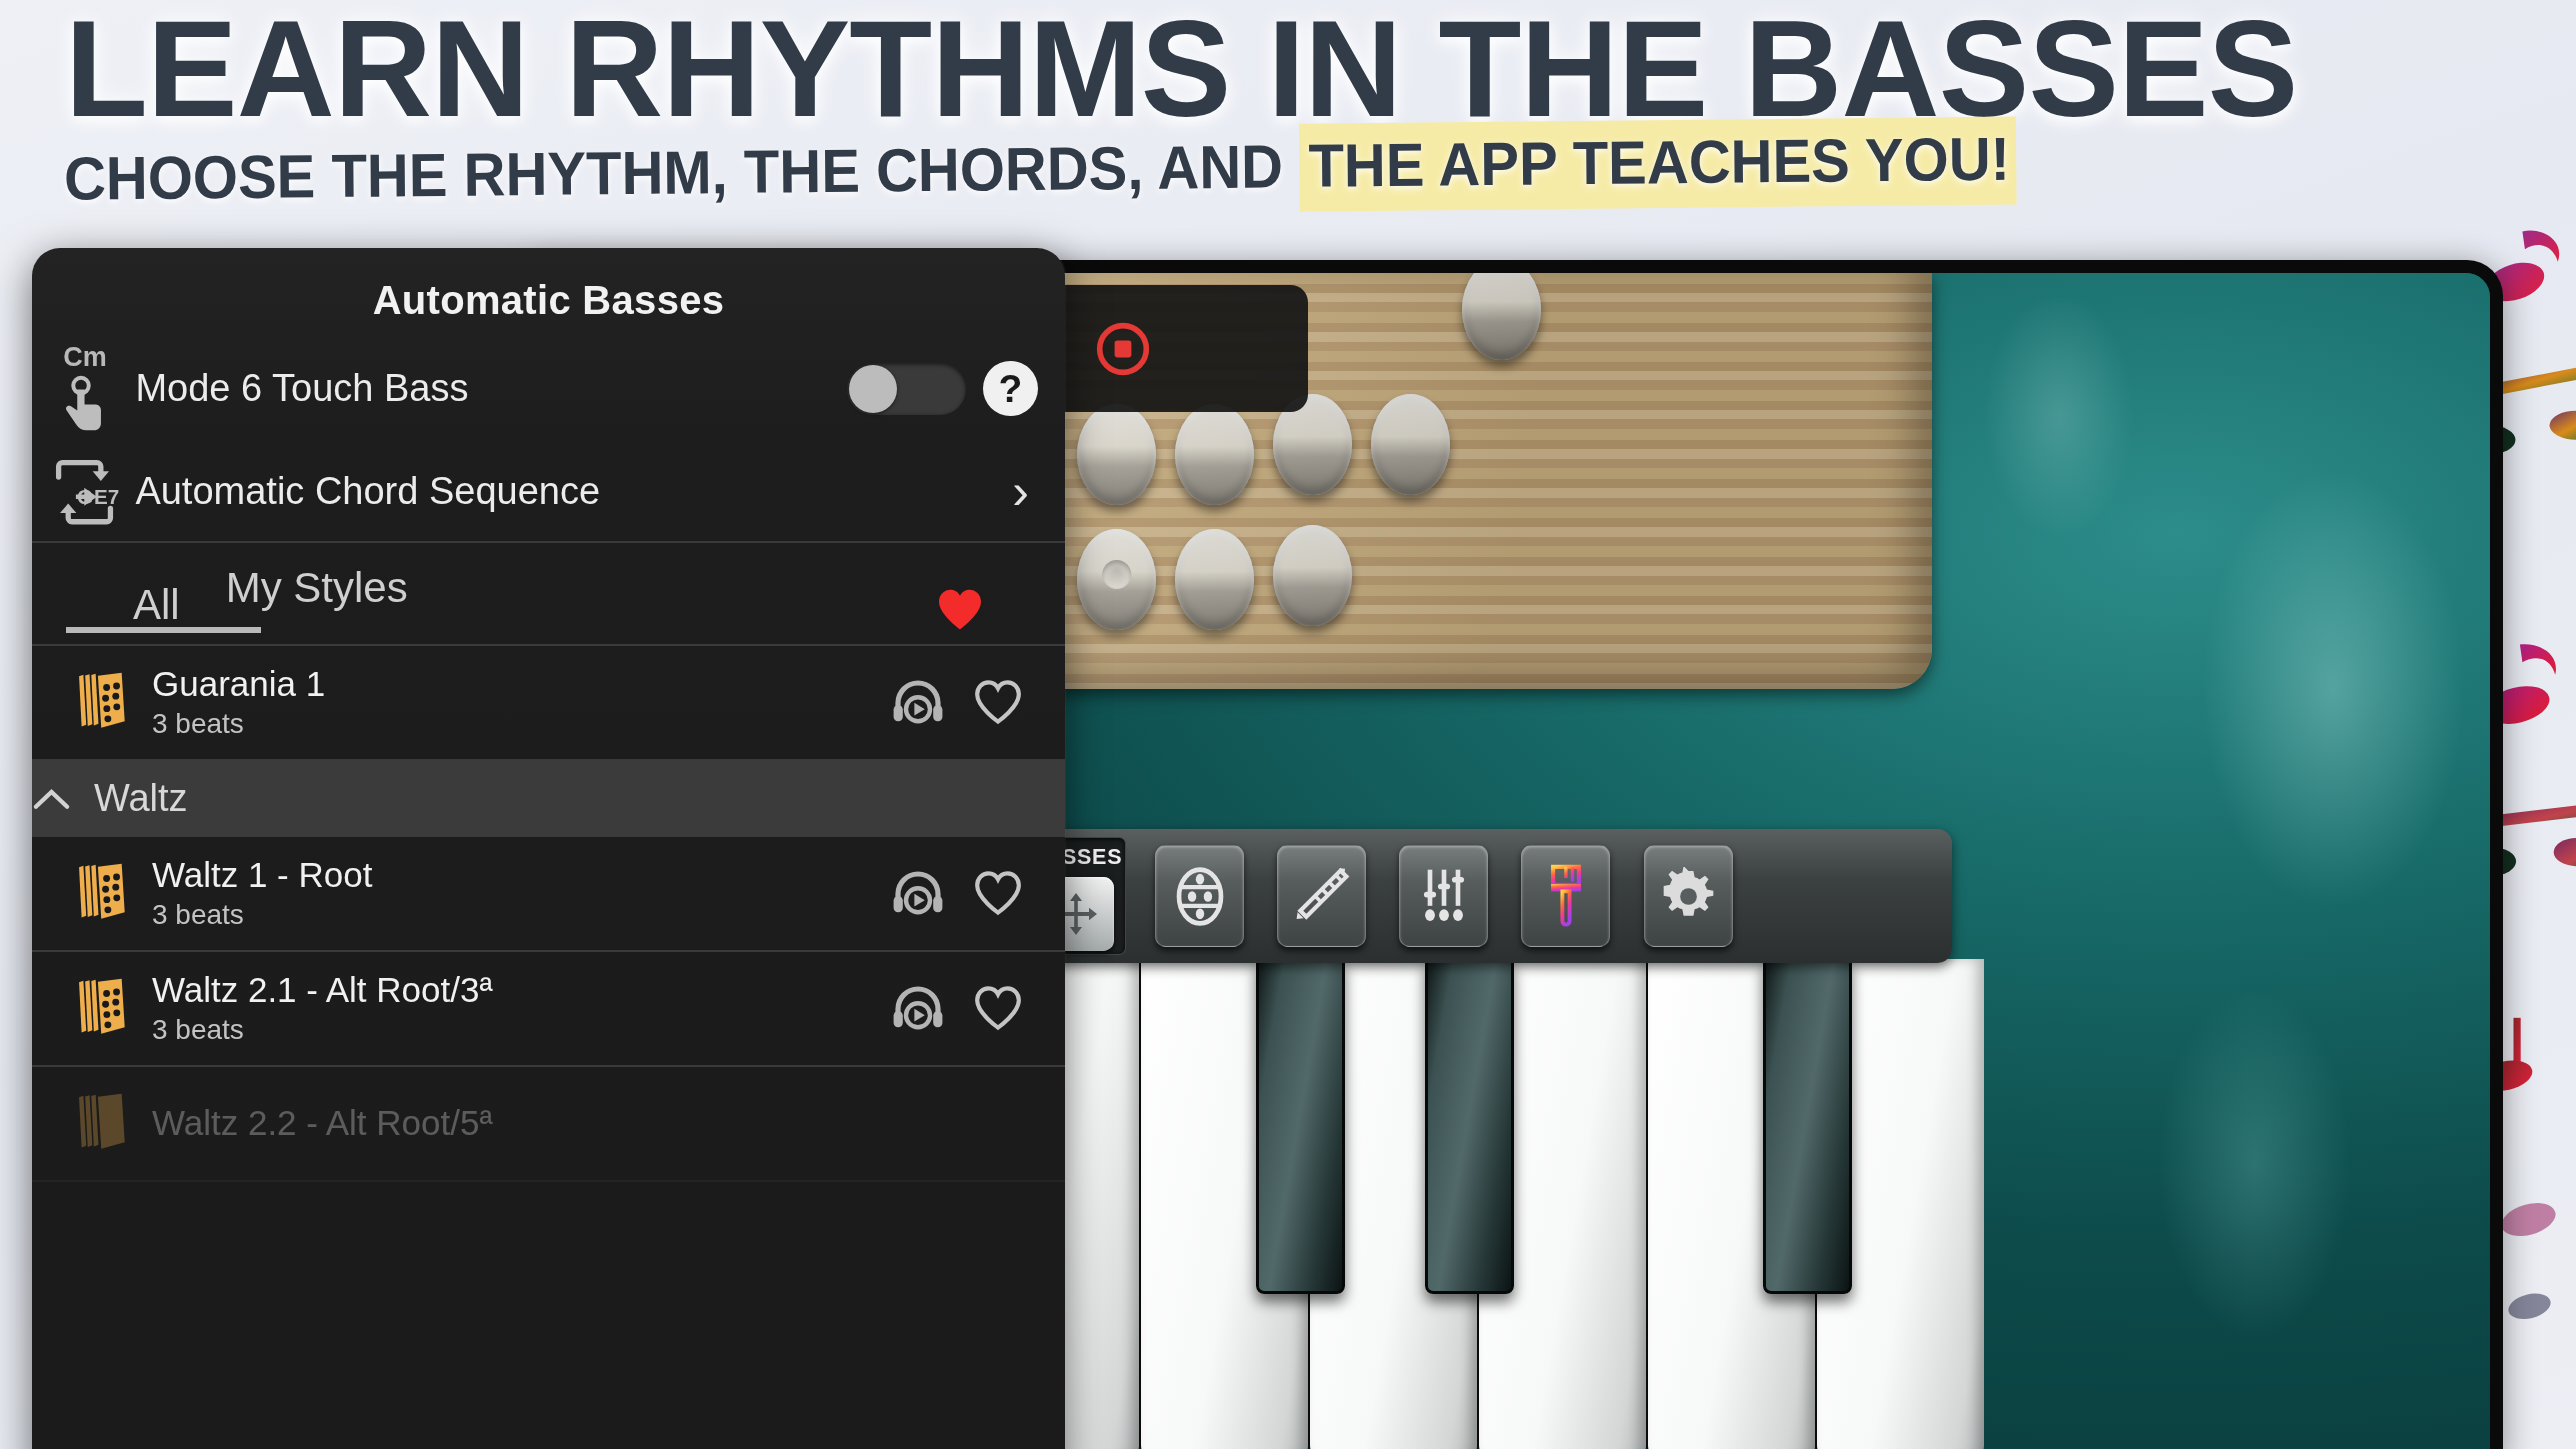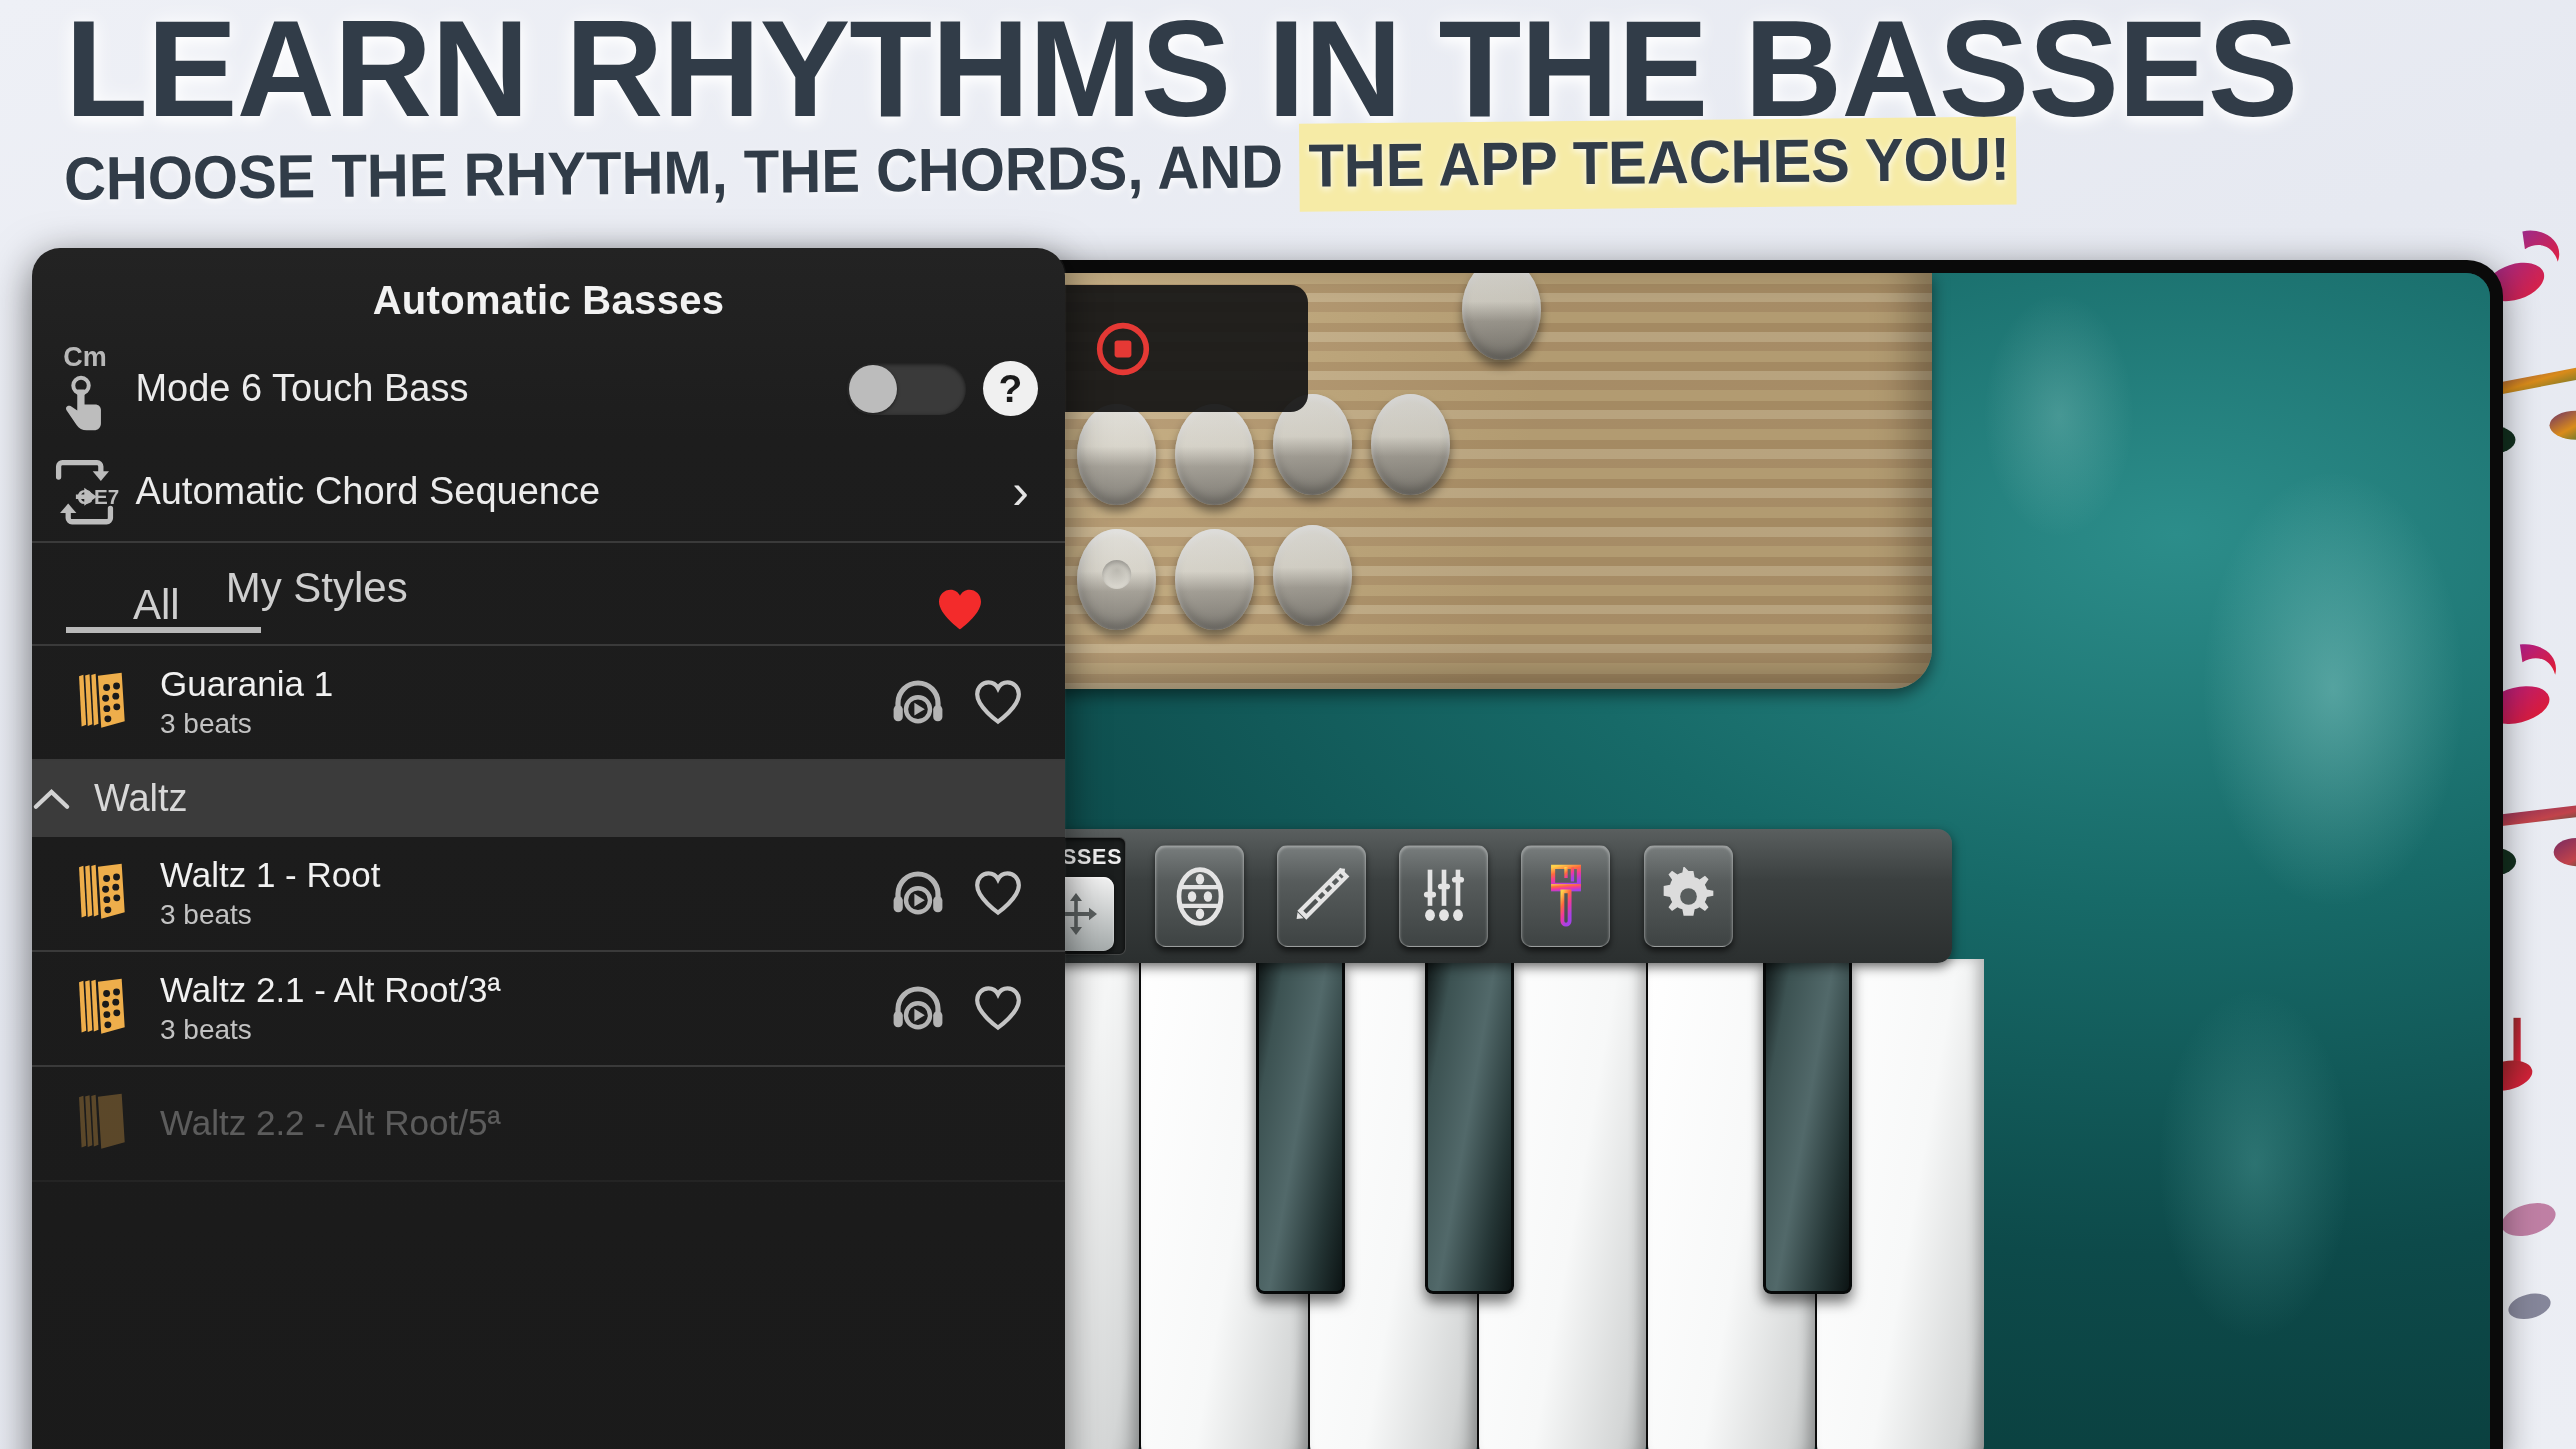--- a/index.html
+++ b/index.html
@@ -251,21 +251,21 @@
     position:absolute; left:34px; bottom:10.7px; width:195px; height:6px; background:#b9b9b9;
   }
   .heart-filter { margin-left:auto; margin-right:58px; transform:translateY(-10.7px); }
 
   .list { position:relative; border-top:2px solid #3a3a3a; }
   .lrow {
     position:relative; height:115px; display:flex; align-items:center;
     padding:0 27px 0 44px; border-bottom:2px solid #3a3a3a;
   }
   .lrow .acc { width:51px; min-width:51px; }
-  .lrow .meta { margin-left:33px; flex:1; }
+  .lrow .meta { margin-left:25px; flex:1; }
   .lrow .name { font-size:35px; color:#f1f1f1; line-height:40px; }
   .lrow .beats { font-size:28px; color:#c3c3c3; margin-top:4px; }
   .lrow .acts { display:flex; align-items:center; gap:29.5px; margin-right:14.8px; }
   .group-hdr {
     height:76px; background:#3b3b3b; display:flex; align-items:center;
     gap:23px;
   }
   .group-hdr .gname { font-size:38px; color:#d8d8d8; }
   .lrow.dim { opacity:0.30; }
   .speed-bar {

